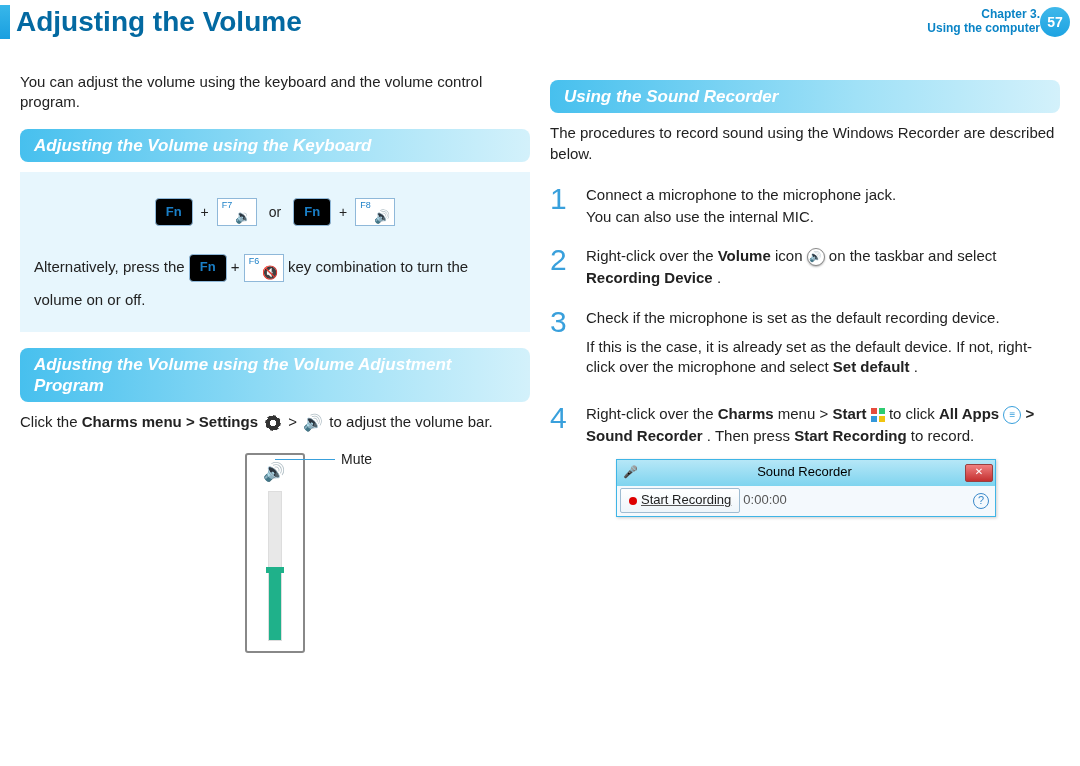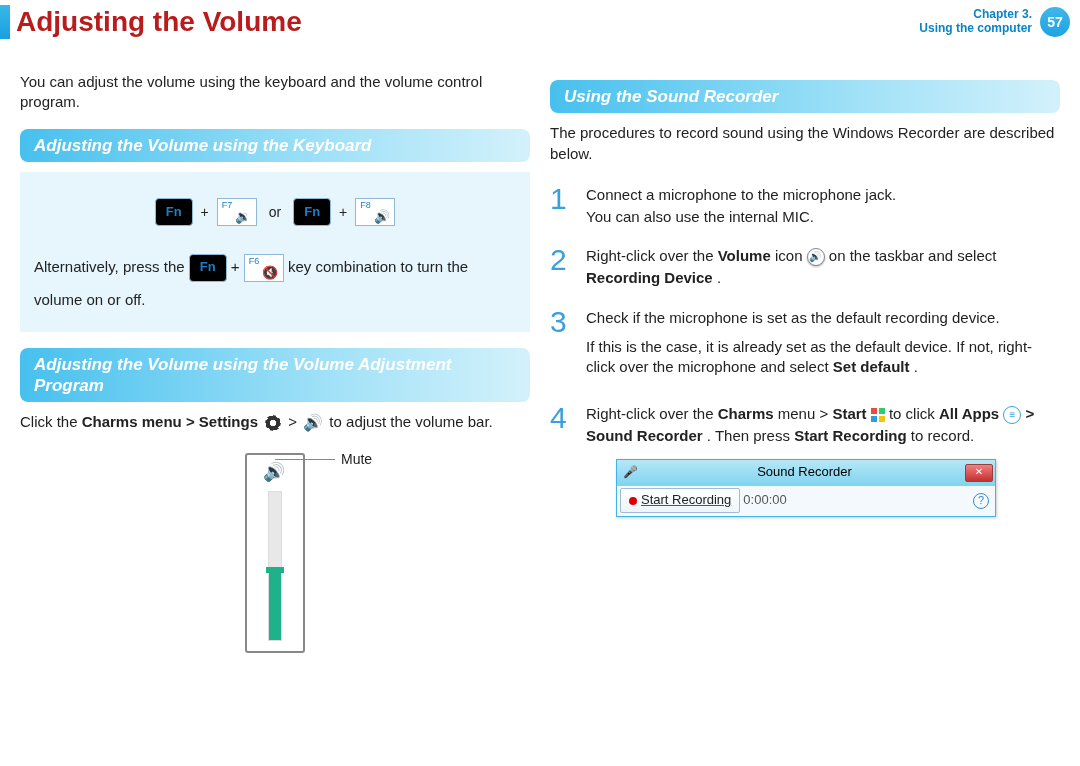--- a/index.html
+++ b/index.html
@@ -21,27 +21,26 @@
   }
   .header-accent {
     width: 10px;
     height: 34px;
     background: linear-gradient(#38b7ea,#1a9fe0);
     margin-right: 6px;
   }
   .header-title {
     font-size: 28px;
     font-weight: 700;
-    color: #b91c1c;
+    color: #0369a1;
     flex: 1;
   }
   .header-meta {
     display: flex;
     align-items: center;
-    gap: 8px;
   }
   .header-meta-text {
     text-align: right;
     color: #0a84c6;
     font-size: 12px;
     font-weight: 700;
     line-height: 1.15;
   }
   .page-num {
     width: 30px; height:30px;

